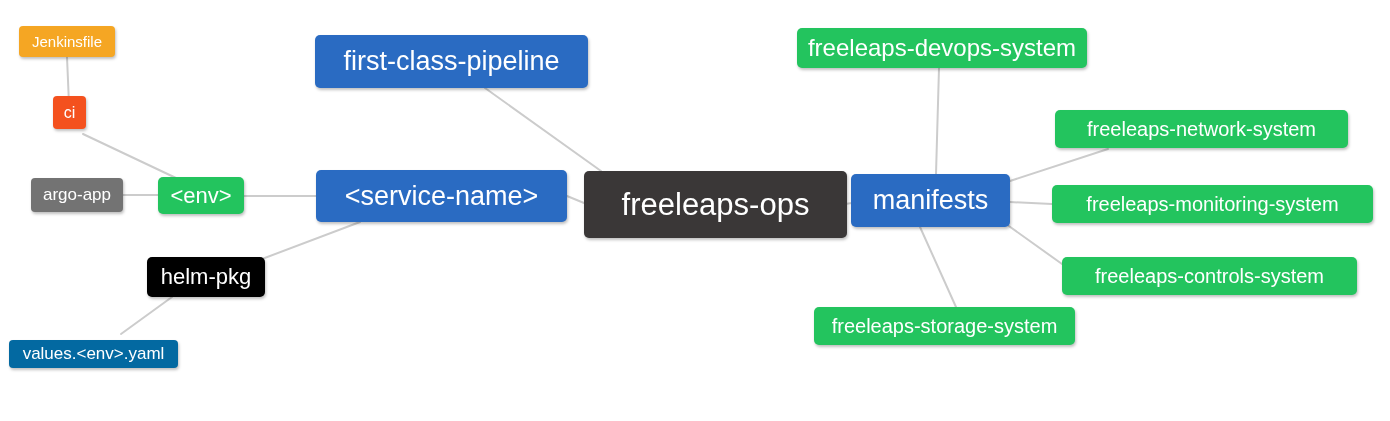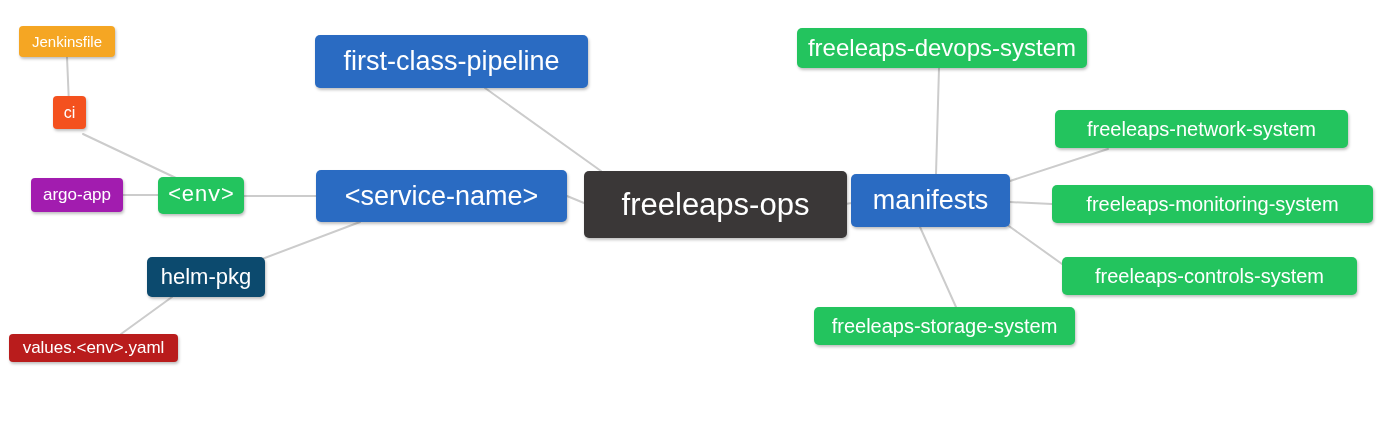--- a/index.html
+++ b/index.html
@@ -74,39 +74,39 @@
     <line x1="1010" y1="181" x2="1108" y2="149" stroke="#CCCCCC"></line>
     <line x1="1010" y1="202" x2="1052" y2="204" stroke="#CCCCCC"></line>
     <line x1="1006" y1="224" x2="1062" y2="264" stroke="#CCCCCC"></line>
     <line x1="920" y1="227" x2="956" y2="307" stroke="#CCCCCC"></line>
   </svg>
 
   <div class="node n-jenkinsfile" style="background: rgb(245, 166, 35); color: rgb(255, 255, 255); text-align: center;">Jenkinsfile</div>
 
   <div class="node n-ci" style="background: rgb(244, 81, 30); color: rgb(255, 255, 255);">ci</div>
 
-  <div class="node n-argo-app" style="background: #a21caf; color: rgb(255, 255, 255); text-align: right;">argo-app</div>
+  <div class="node n-argo-app" style="background: #737373; color: rgb(255, 255, 255); text-align: right;">argo-app</div>
 
-  <div class="node n-env" style="background: rgb(35, 196, 94); color: rgb(255, 255, 255); font-family: Liberation Mono, monospace;">&lt;env&gt;</div>
+  <div class="node n-env" style="background: rgb(35, 196, 94); color: rgb(255, 255, 255);">&lt;env&gt;</div>
 
   <div class="node n-first-class-pipeline" style="background: rgb(42, 107, 194); color: rgb(255, 255, 255);">first-class-pipeline</div>
 
   <div class="node n-service-name" style="background: rgb(42, 107, 194); color: rgb(255, 255, 255);">&lt;service-name&gt;</div>
 
   <div class="node n-freeleaps-ops" style="background: rgb(58, 55, 55); color: rgb(255, 255, 255);">freeleaps-ops</div>
 
   <div class="node n-manifests" style="background: rgb(42, 107, 194); color: rgb(255, 255, 255);">manifests</div>
 
   <div class="node n-devops-system" style="background: rgb(35, 196, 94); color: rgb(255, 255, 255);">freeleaps-devops-system</div>
 
   <div class="node n-network-system" style="background: rgb(35, 196, 94); color: rgb(255, 255, 255);">freeleaps-network-system</div>
 
   <div class="node n-monitoring-system" style="background: rgb(35, 196, 94); color: rgb(255, 255, 255);">freeleaps-monitoring-system</div>
 
   <div class="node n-controls-system" style="background: rgb(35, 196, 94); color: rgb(255, 255, 255);">freeleaps-controls-system</div>
 
   <div class="node n-storage-system" style="background: rgb(35, 196, 94); color: rgb(255, 255, 255);">freeleaps-storage-system</div>
 
-  <div class="node n-helm-pkg" style="background: #0c4a6e; color: rgb(255, 255, 255);">helm-pkg</div>
+  <div class="node n-helm-pkg" style="background: #000000; color: rgb(255, 255, 255);">helm-pkg</div>
 
-  <div class="node n-values-yaml" style="background: #b91c1c; color: rgb(255, 255, 255);">values.&lt;env&gt;.yaml</div>
+  <div class="node n-values-yaml" style="background: #0369a1; color: rgb(255, 255, 255); margin-top: 6px;">values.&lt;env&gt;.yaml</div>
 
 </div>
 
 </body></html>

